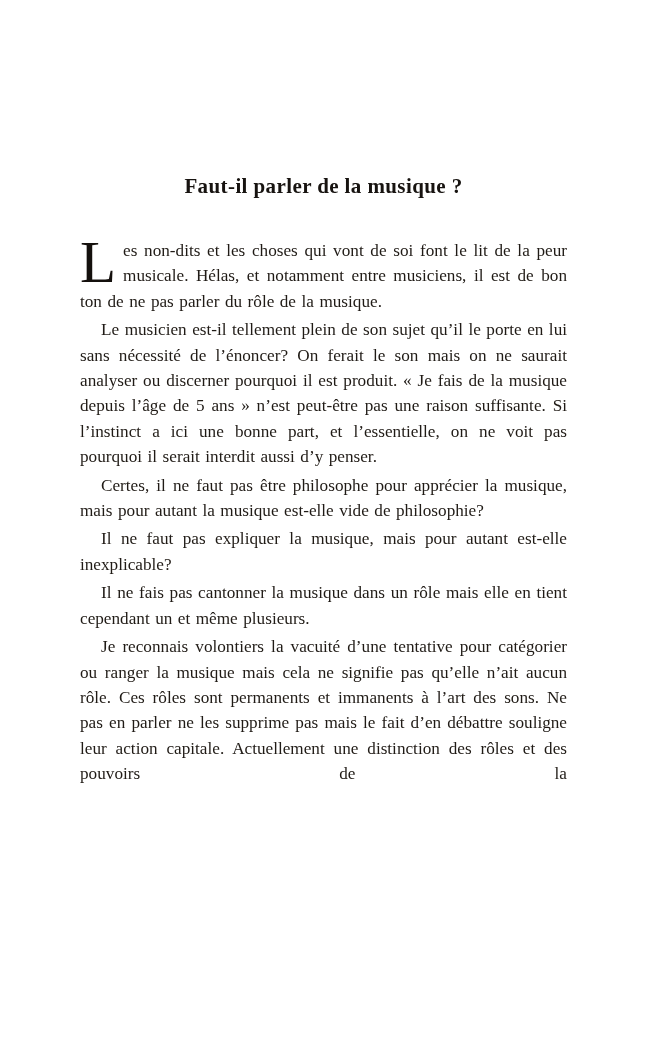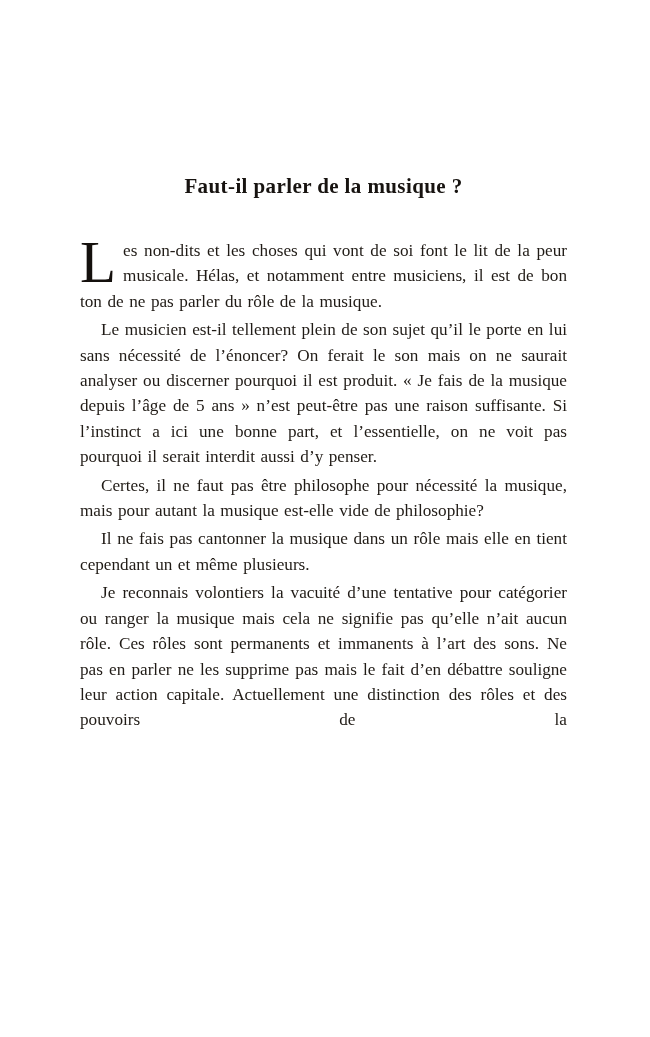--- a/index.html
+++ b/index.html
@@ -74,23 +74,26 @@
     <p class="opening">
       <span class="dropcap">L</span><span>es non-dits et les choses qui vont de soi font le lit de la peur musicale. Hélas, et notamment entre musiciens, il est de bon ton de ne pas parler du rôle de la musique.</span>
     </p>
 
 
     <p>
       <span>Le musicien est-il tellement plein de son sujet qu’il le porte en lui sans nécessité de l’énoncer? On ferait le son mais on ne saurait analyser ou discerner pourquoi il est produit. « Je fais de la musique depuis l’âge de 5 ans » n’est peut-être pas une raison suffisante. Si l’instinct a ici une bonne part, et l’essentielle, on ne voit pas pourquoi il serait interdit aussi d’y penser.</span>
     </p>
 
     <p>
-      <span>Certes, il ne faut pas être philosophe pour nécessité la musique, mais pour autant la musique est-elle vide de philosophie?</span>
+      <span>Certes, il ne faut pas être philosophe pour apprécier la musique, mais pour autant la musique est-elle vide de philosophie?</span>
     </p>
 
+    <p>
+      <span>Il ne faut pas expliquer la musique, mais pour autant est-elle inexplicable?</span>
+    </p>
 
     <p>
       <span>Il ne fais pas cantonner la musique dans un rôle mais elle en tient cependant un et même plusieurs.</span>
     </p>
 
     <p class="continues">
       <span>Je reconnais volontiers la vacuité d’une tentative pour catégorier ou ranger la musique mais cela ne signifie pas qu’elle n’ait aucun rôle. Ces rôles sont permanents et immanents à l’art des sons. Ne pas en parler ne les supprime pas mais le fait d’en débattre souligne leur action capitale. Actuellement une distinction des rôles et des pouvoirs de la</span>
     </p>
 
   </div>

